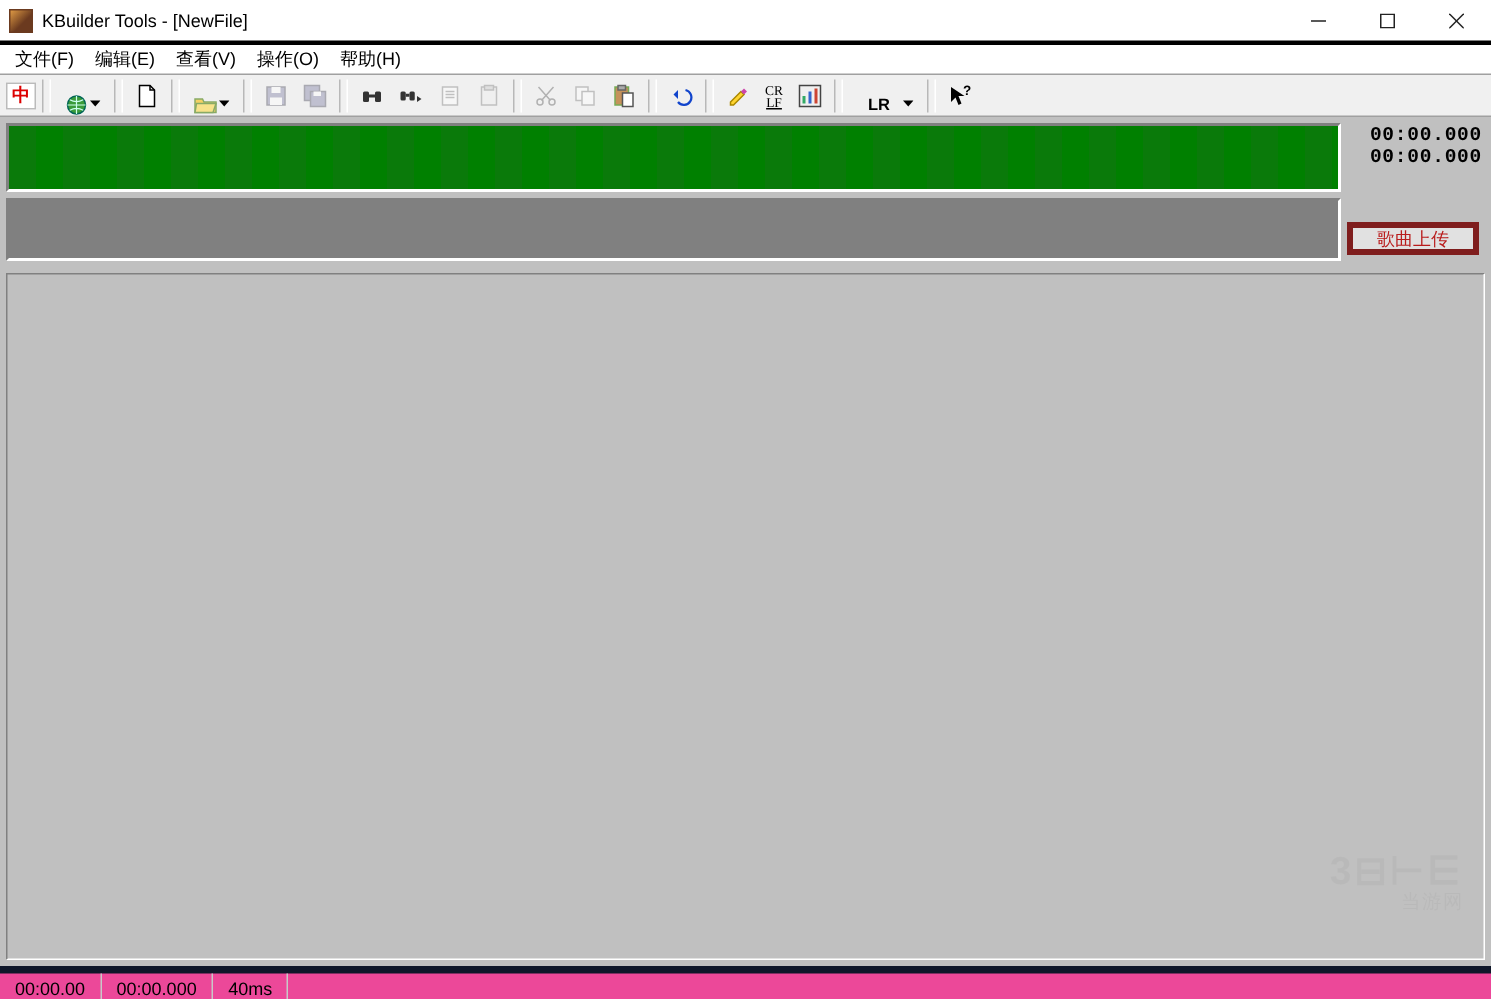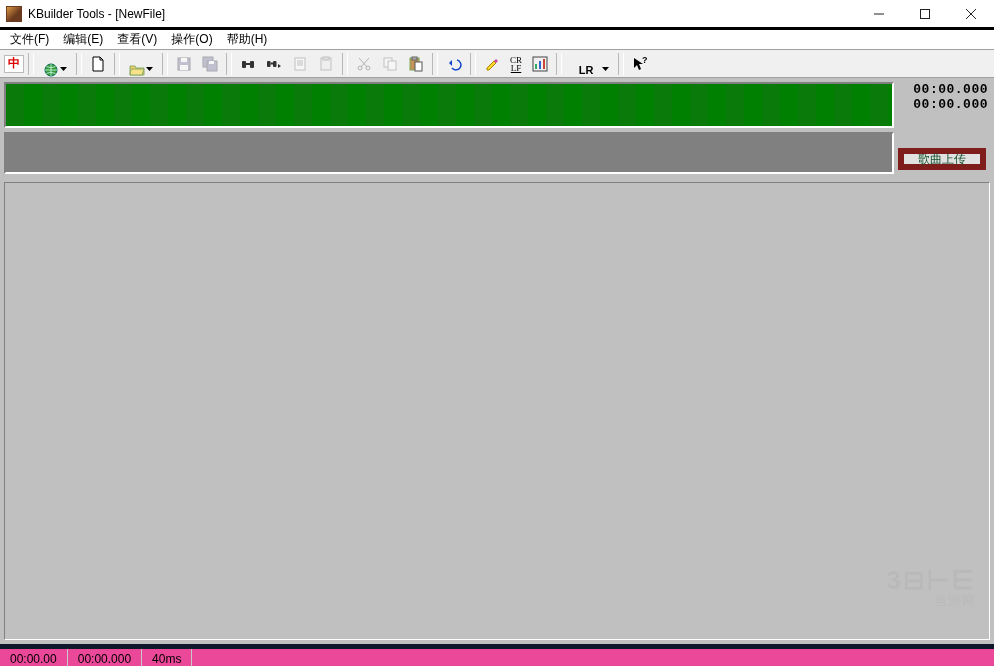--- a/index.html
+++ b/index.html
@@ -32,21 +32,21 @@
 
 
 .workarea { position:absolute; top:78px; left:0; right:0; bottom:22px; background:#c0c0c0; }
 .panel-top { position:absolute; top:4px; left:4px; right:100px; height:96px; }
 .green-track { height:46px; background:#008000; border:2px solid; border-color:#808080 #fff #fff #808080; position:relative; overflow:hidden; }
 .green-track .stripes { position:absolute; inset:0; background: repeating-linear-gradient(90deg,#0a7a0a 0 18px,#008000 18px 36px); }
 .gray-track { margin-top:4px; height:42px; background:#808080; border:2px solid; border-color:#808080 #fff #fff #808080; }
 
 .side-panel { position:absolute; top:4px; right:4px; width:92px; }
 .timecode { font-family: "Courier New", monospace; font-weight:bold; font-size:13px; letter-spacing:0.5px; text-align:right; padding-right:2px; }
-.upload-btn { margin-top:36px; width:88px; height:22px; background:#e1e1e1; border:6px solid #7f1d1d; color:#14532d; display:flex; align-items:center; justify-content:center; font-size:12px; }
+.upload-btn { margin-top:36px; width:88px; height:22px; background:#e1e1e1; border:4px solid #7f1d1d; color:#b91c1c; display:flex; align-items:center; justify-content:center; font-size:12px; }
 
 .lower-area { position:absolute; top:104px; left:4px; right:4px; bottom:4px; background:#c0c0c0; border:1px solid; border-color:#808080 #fff #fff #808080; }
 
 
 .statusbar { position:absolute; left:0; right:0; bottom:0; height:22px; background:#ec4899; border-top:5px solid #0f172a; display:flex; }
 .status-cell { padding:3px 10px; border-right:1px solid #c8c8c8; font-size:12px; }
 .status-spacer { flex:1; }
 
 
 .watermark { position:absolute; right:18px; bottom:34px; color:#b5b5b5; font-size:26px; font-weight:bold; opacity:.55; pointer-events:none; letter-spacing:2px; }

